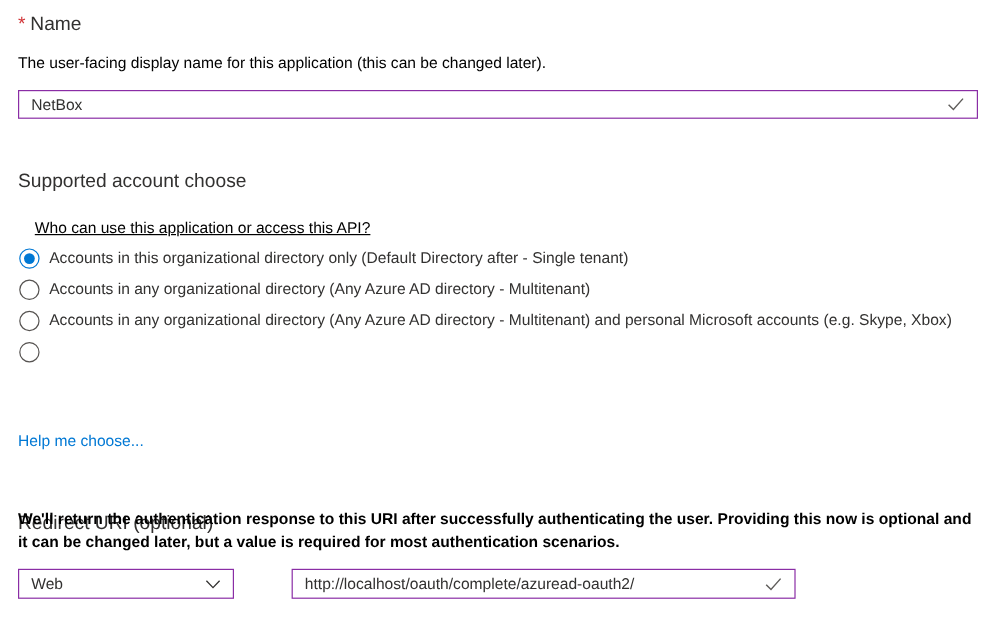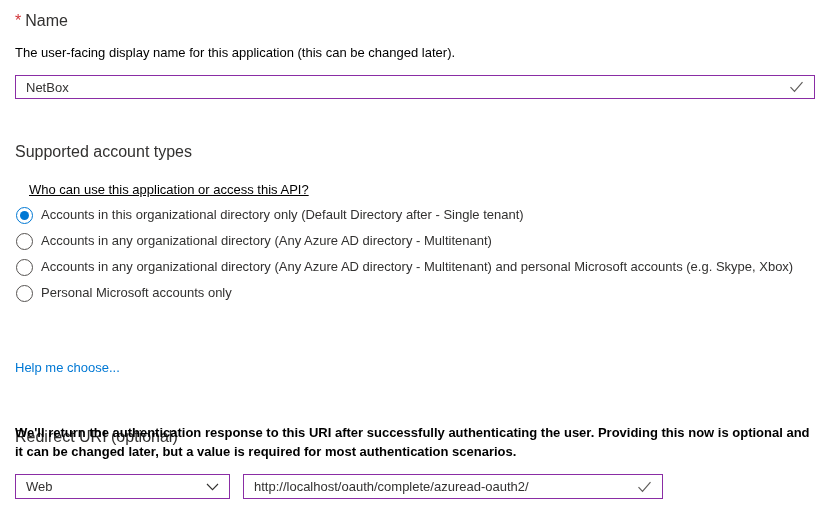--- a/index.html
+++ b/index.html
@@ -111,21 +111,21 @@
 
   <div class="abs text-field" style="left:15px; top:75px; width:800px;">
     <span class="value">NetBox</span>
     <span class="field-icon">
       <svg class="icon" width="15" height="12" viewBox="0 0 15 12">
           <path d="M1.5 6.2 L5.5 10.3 L13.5 1.2" fill="none" stroke="#5f5d5b" stroke-width="1.2"></path>
         </svg>
     </span>
   </div>
 
-  <div class="abs section-heading" style="left:15px; top:142px;">Supported account types</div>
+  <div class="abs section-heading" style="left:15px; top:142px;">Supported account choose</div>
 
   <div class="abs body-text" style="left:29px; top:180px;text-decoration:underline;">Who can use this application or access this API?</div>
 
   <div class="abs radio-row" style="left:16px; top:206px;">
     <span class="radio-circle selected">
         <span class="dot"></span>
       </span>
     <span class="radio-label">Accounts in this organizational directory only (Default Directory after - Single tenant)</span>
   </div>
 
@@ -134,30 +134,29 @@
     <span class="radio-label">Accounts in any organizational directory (Any Azure AD directory - Multitenant)</span>
   </div>
 
   <div class="abs radio-row" style="left:16px; top:258px;">
     <span class="radio-circle"></span>
     <span class="radio-label">Accounts in any organizational directory (Any Azure AD directory - Multitenant) and personal Microsoft accounts (e.g. Skype, Xbox)</span>
   </div>
 
   <div class="abs radio-row" style="left:16px; top:284px;">
     <span class="radio-circle"></span>
-    <span class="radio-label">Personal Microsoft accounts only</span>
   </div>
 
   <a class="abs link" style="left:15px; top:327px;">Help me choose...</a>
 
   <div class="abs section-heading" style="left:15px; top:391px;margin-top:36px;">Redirect URI (optional)</div>
 
   <div class="abs body-text" style="left:15px; top:423px; width:805px;font-weight:bold;">We'll return the authentication response to this URI after successfully authenticating the user. Providing this now is optional and it can be changed later, but a value is required for most authentication scenarios.</div>
 
-  <div class="abs select-box" style="left:15px; top:474px; width:215px;">
+  <div class="abs select-box" style="left:15px; top:474px; width:180px;">
     <span class="value">Web</span>
     <span class="field-icon">
       <svg class="icon" width="13" height="8" viewBox="0 0 13 8">
           <path d="M1 1 L6.5 6.7 L12 1" fill="none" stroke="#323130" stroke-width="1.1"></path>
         </svg>
     </span>
   </div>
 
   <div class="abs text-field" style="left:243px; top:474px; width:420px; height:25px;">
     <span class="value">http://localhost/oauth/complete/azuread-oauth2/</span>

